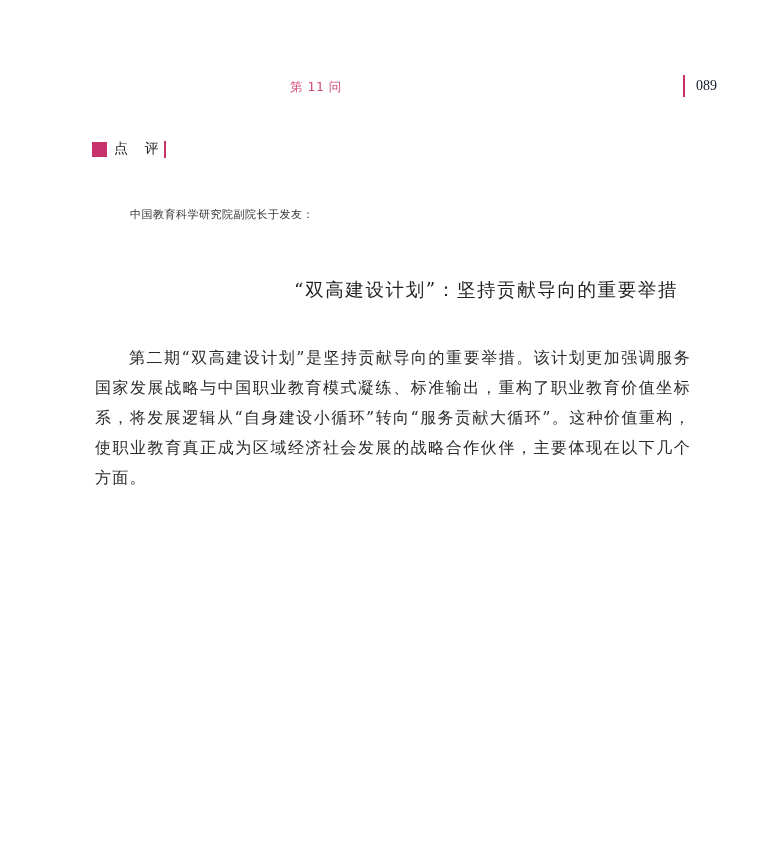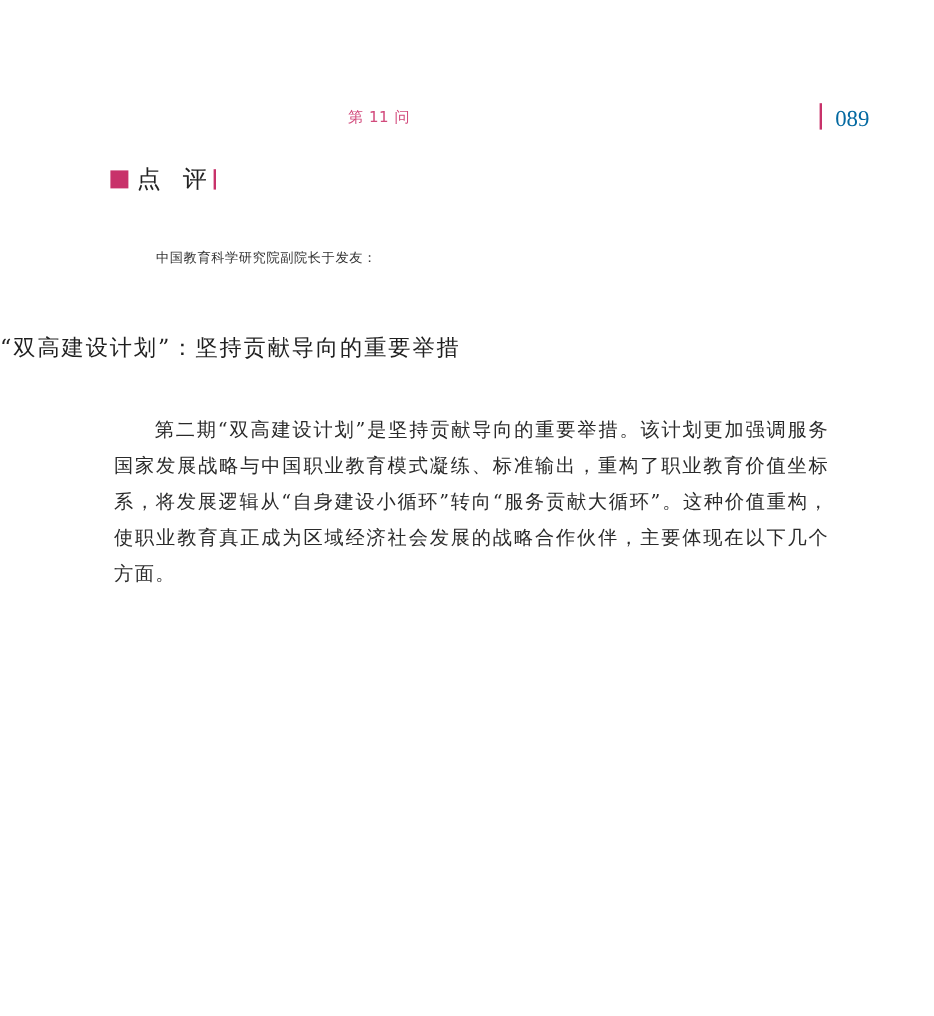--- a/index.html
+++ b/index.html
@@ -1,33 +1,33 @@
 <!DOCTYPE html>
 <html><head>
 <meta charset="utf-8">
 <style>
   html, body { margin: 0; padding: 0; background: #ffffff; }
   body { width: 778px; height: 847px; position: relative; overflow: hidden;
          font-family: "DejaVu Serif", "Liberation Serif", serif; color: #2a2a2a; }
-  .running-header { position: absolute; top: 88px; left: 0; width: 778px; height: 24px; text-align: right; }
+  .running-header { position: absolute; top: 77px; left: 0; width: 778px; height: 24px; text-align: right; }
   .chapter-no { position: absolute; left: 290px; top: 2px; font-family: "DejaVu Sans", "Liberation Sans", sans-serif;
                 font-size: 12.5px; color: #d24a7c; letter-spacing: 0.5px; }
   .chapter-title { position: absolute; left: 352px; top: 2px; font-family: "DejaVu Sans", "Liberation Sans", sans-serif;
                    font-size: 12.5px; color: #444; letter-spacing: 0.6px; }
   .header-rule { position: absolute; left: 683px; top: -2px; width: 2px; height: 22px; background: #c8326a; }
   .page-number { position: absolute; left: 696px; top: 1px; font-family: "Liberation Serif", serif;
-                 font-size: 19px; color: #0369a1; }
+                 font-size: 14px; color: #0f172a; }
   .section-heading { position: absolute; left: 92px; top: 138px; height: 22px; display: flex; align-items: center; }
   .heading-square { width: 15px; height: 15px; background: #c8326a; margin-right: 7px; }
-  .heading-text { font-family: "DejaVu Sans", "Liberation Sans", sans-serif; font-size: 20px; color: #222;
+  .heading-text { font-family: "DejaVu Sans", "Liberation Sans", sans-serif; font-size: 14px; color: #222;
                   letter-spacing: 6px; }
   .heading-bar { width: 2px; height: 17px; background: #c8326a; margin-left: 0px; }
   .attribution { position: absolute; left: 130px; top: 207px; font-size: 11px; color: #333; letter-spacing: 0.5px; }
-  .article-title { position: absolute; left: 0; top: 277px; width: 630px; text-align: left;
-                   font-size: 18.5px; color: #1f1f1f; letter-spacing: 1.6px; }
+  .article-title { position: absolute; left: 0; top: 277px; width: 630px; text-align: right;
+                   font-size: 18.5px; color: #1f1f1f; letter-spacing: 1.6px; padding-left: 48px; }
   .body { position: absolute; left: 95px; top: 343px; width: 596px; }
   .para { font-size: 16px; line-height: 30px; color: #2a2a2a; text-align: justify; text-align-last: left;
           letter-spacing: 1.2px; margin: 0; text-indent: 34px; }
 </style>
 </head>
 <body>
 
 <div class="running-header">
   <span class="chapter-no">第 11 问</span>
   <span class="header-rule"></span>

